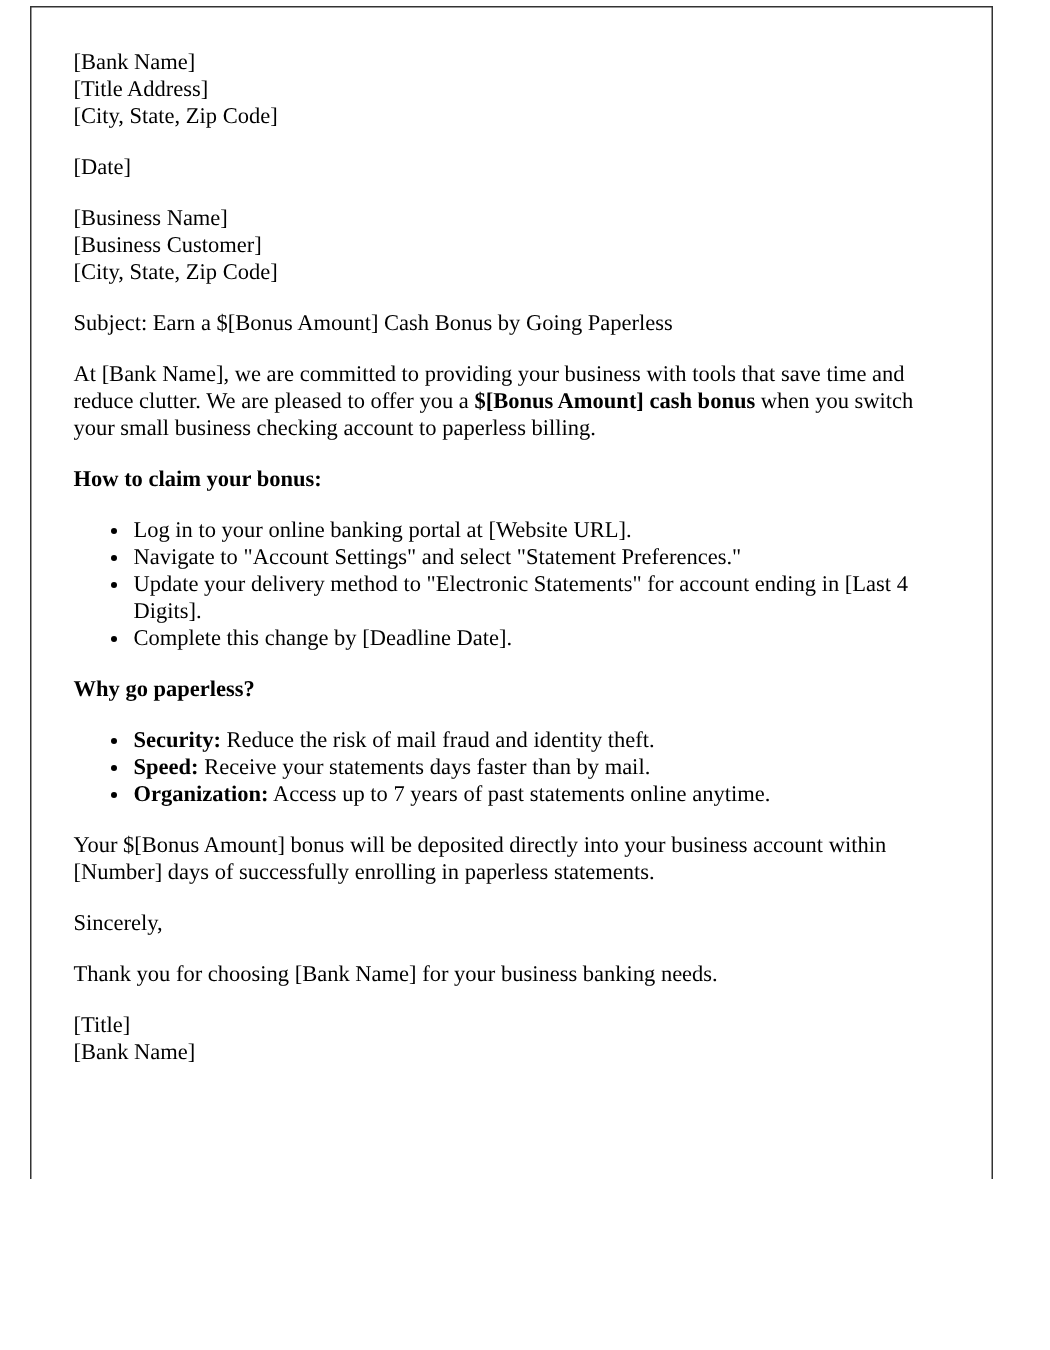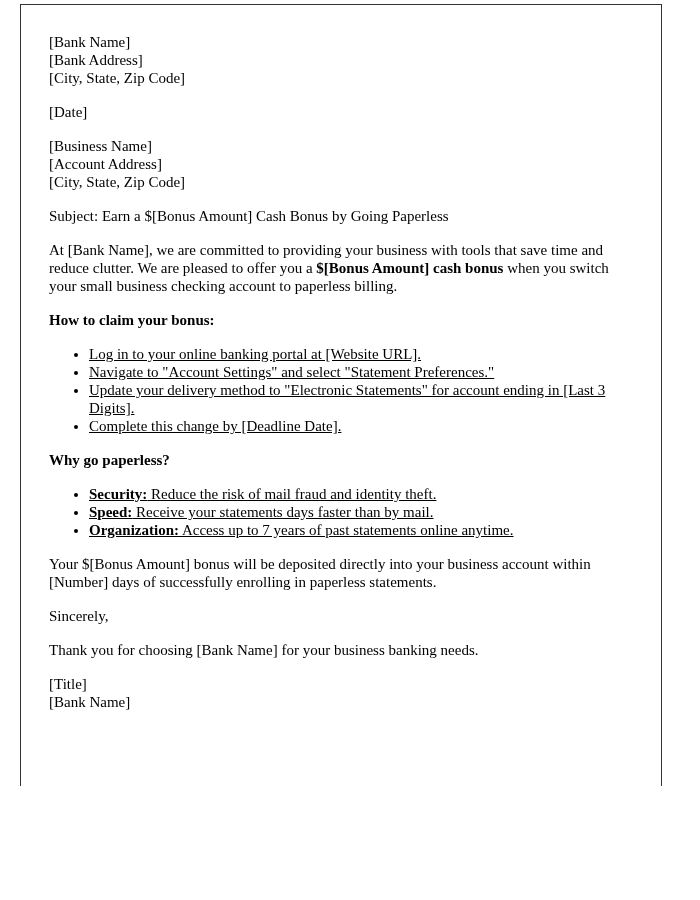--- a/index.html
+++ b/index.html
@@ -6,55 +6,55 @@
   body { width: 700px; height: 900px; position: relative; overflow: hidden;
          font-family: "Liberation Serif", "DejaVu Serif", serif; color: #000; }
   .page {
     position: absolute; left: 20px; top: 4px; width: 640px; height: 781px;
     border: 1px solid #333; border-bottom: none; overflow: hidden; box-sizing: content-box;
   }
   .content { padding: 28px 28px 0 28px; font-size: 15px; line-height: 18px; }
   .content p { margin: 0 0 16px 0; }
   .block p { margin: 0; }
   .block { margin-bottom: 16px; }
-  ul { margin: 0 0 16px 0; padding-left: 40px; text-decoration: underline; }
+  ul { margin: 0 0 16px 0; padding-left: 40px; }
   ul li { margin: 0; }
   b { font-weight: bold; }
 </style>
 </head>
 <body>
 
 <div class="page">
   <div class="content">
 
     <div class="block">
       <p>[Bank Name]</p>
-      <p>[Bank Address]</p>
+      <p>[Title Address]</p>
       <p>[City, State, Zip Code]</p>
     </div>
 
     <p>[Date]</p>
 
     <div class="block">
       <p>[Business Name]</p>
-      <p>[Account Address]</p>
+      <p>[Business Customer]</p>
       <p>[City, State, Zip Code]</p>
     </div>
 
     <p>Subject: Earn a $[Bonus Amount] Cash Bonus by Going Paperless</p>
 
 
     <p><span>At [Bank Name], we are committed to providing your business with tools that save time and reduce clutter. We are pleased to offer you a </span><b>$[Bonus Amount] cash bonus</b><span> when you switch your small business checking account to paperless billing.</span></p>
 
     <p><b>How to claim your bonus:</b></p>
 
     <ul>
       <li>Log in to your online banking portal at [Website URL].</li>
       <li>Navigate to "Account Settings" and select "Statement Preferences."</li>
-      <li>Update your delivery method to "Electronic Statements" for account ending in [Last 3 Digits].</li>
+      <li>Update your delivery method to "Electronic Statements" for account ending in [Last 4 Digits].</li>
       <li>Complete this change by [Deadline Date].</li>
     </ul>
 
     <p><b>Why go paperless?</b></p>
 
     <ul>
       <li><b>Security:</b><span> Reduce the risk of mail fraud and identity theft.</span></li>
       <li><b>Speed:</b><span> Receive your statements days faster than by mail.</span></li>
       <li><b>Organization:</b><span> Access up to 7 years of past statements online anytime.</span></li>
     </ul>

